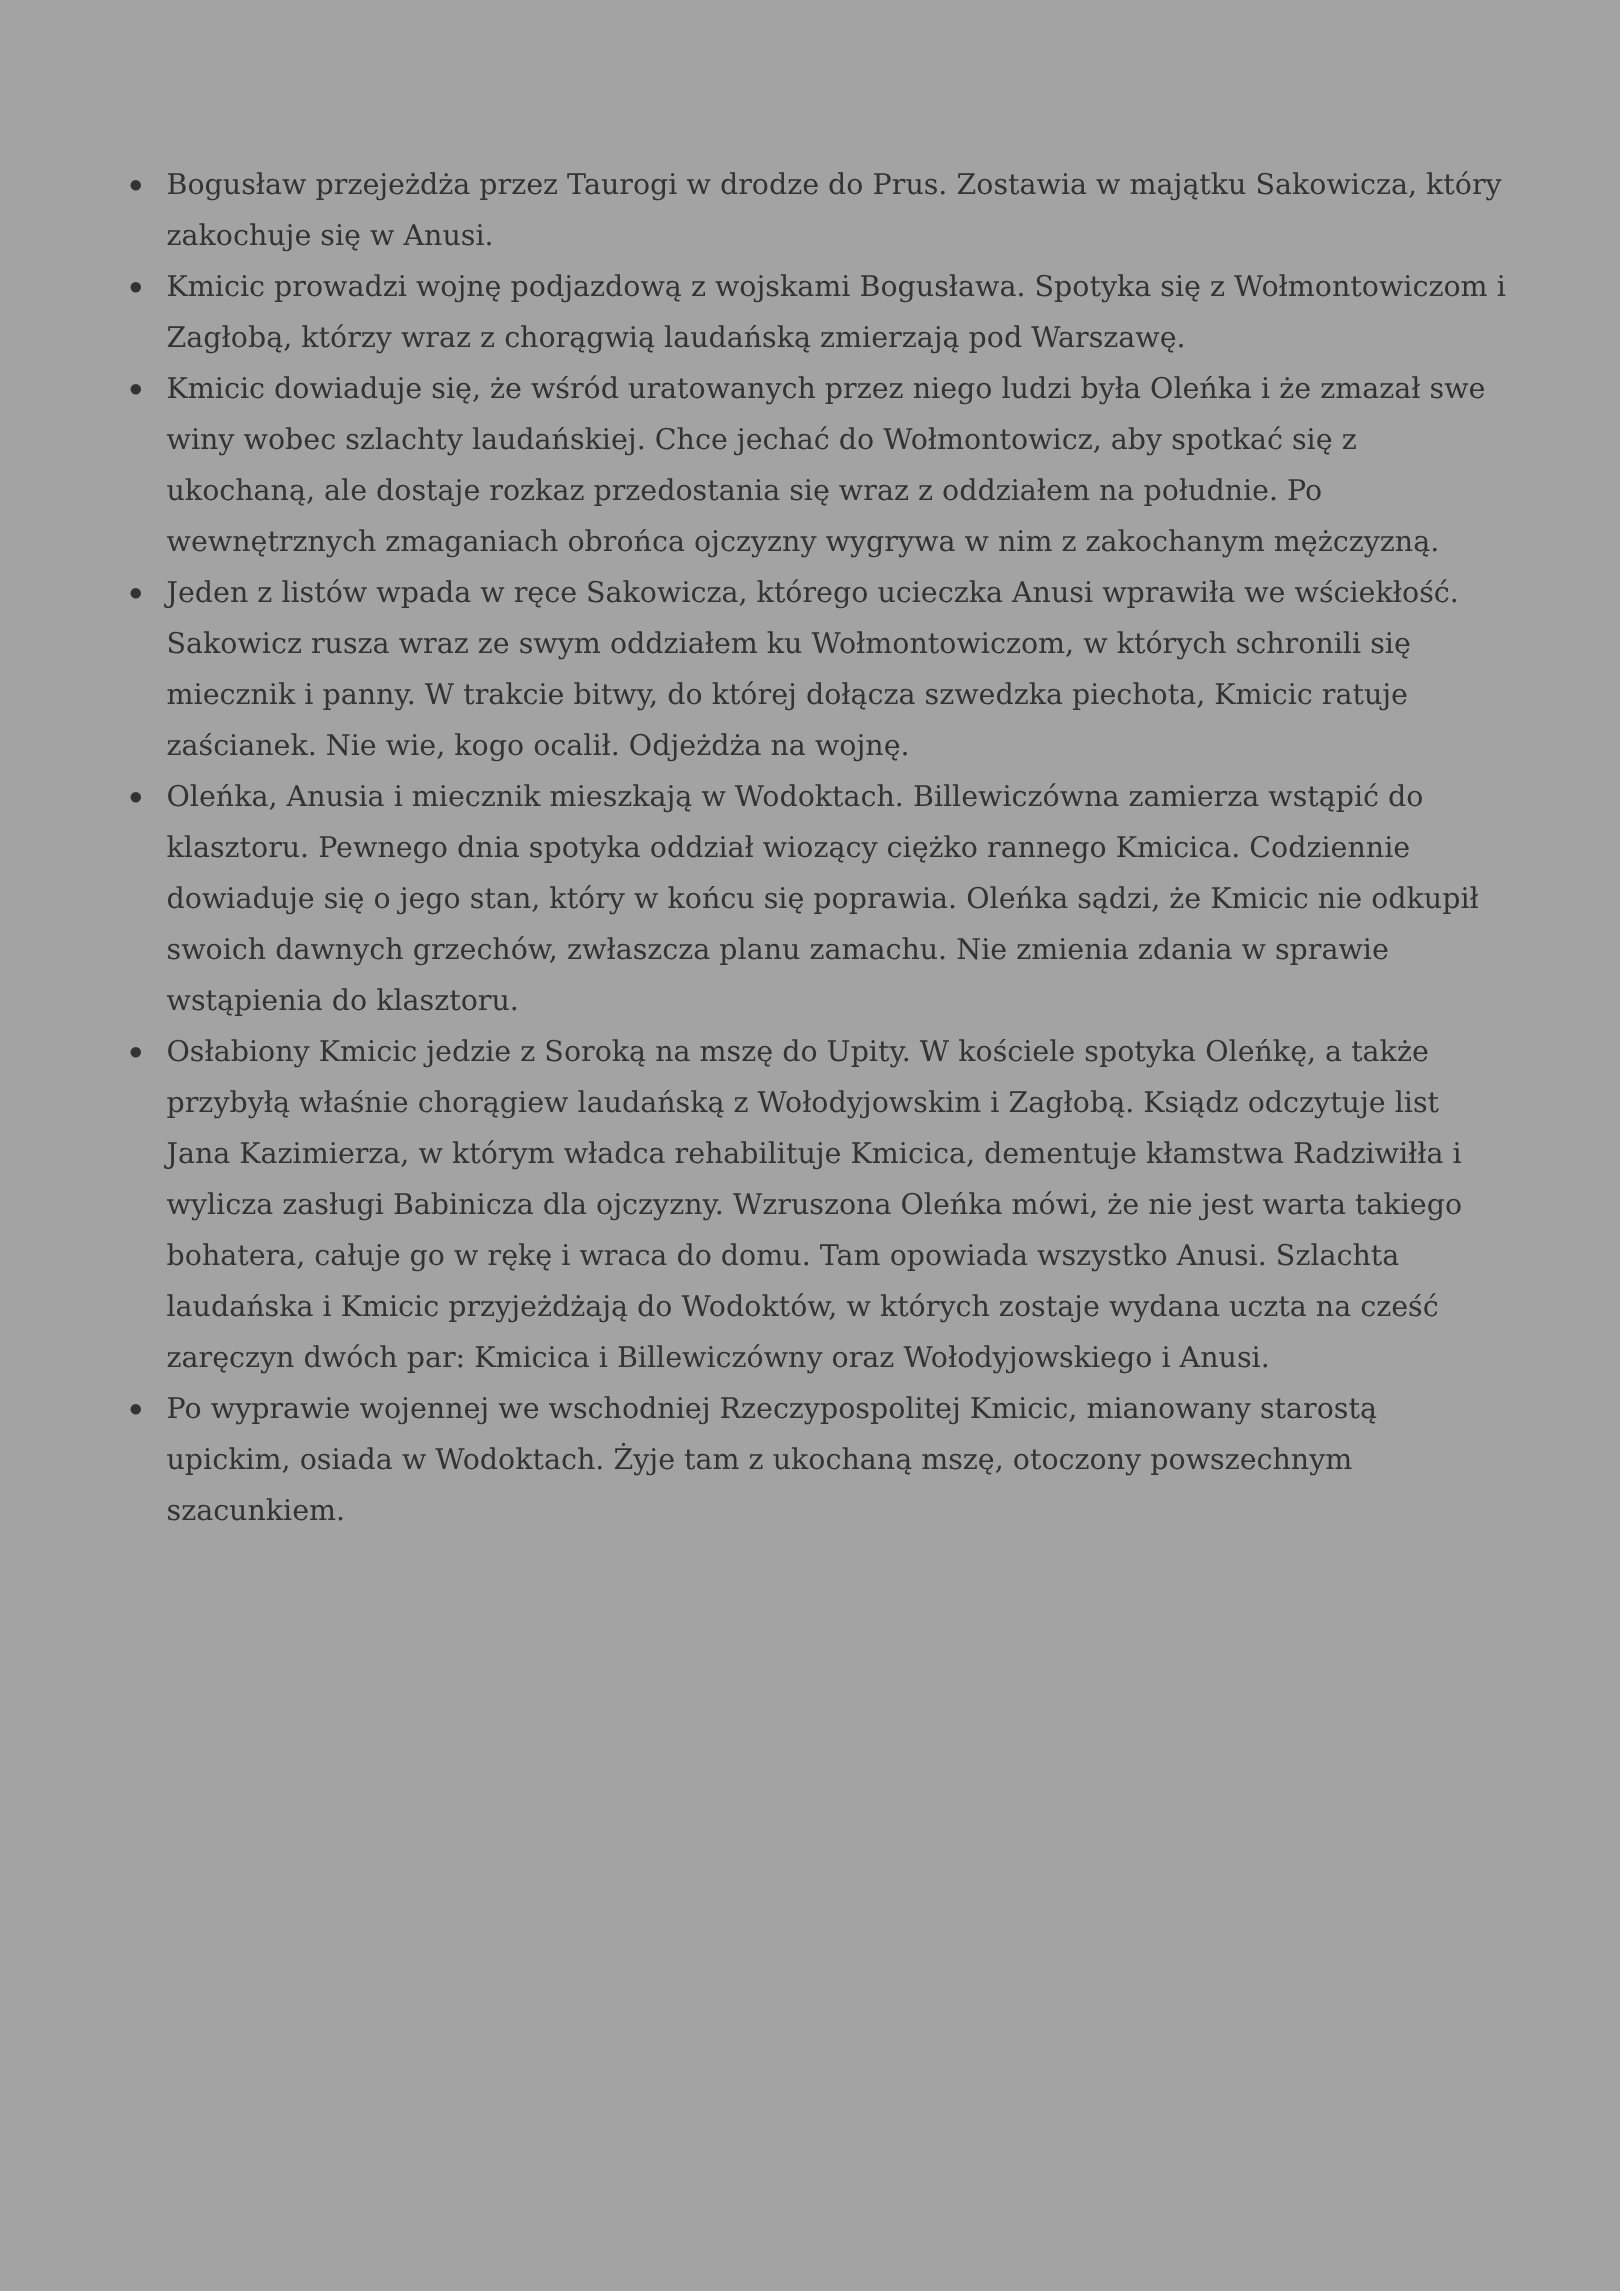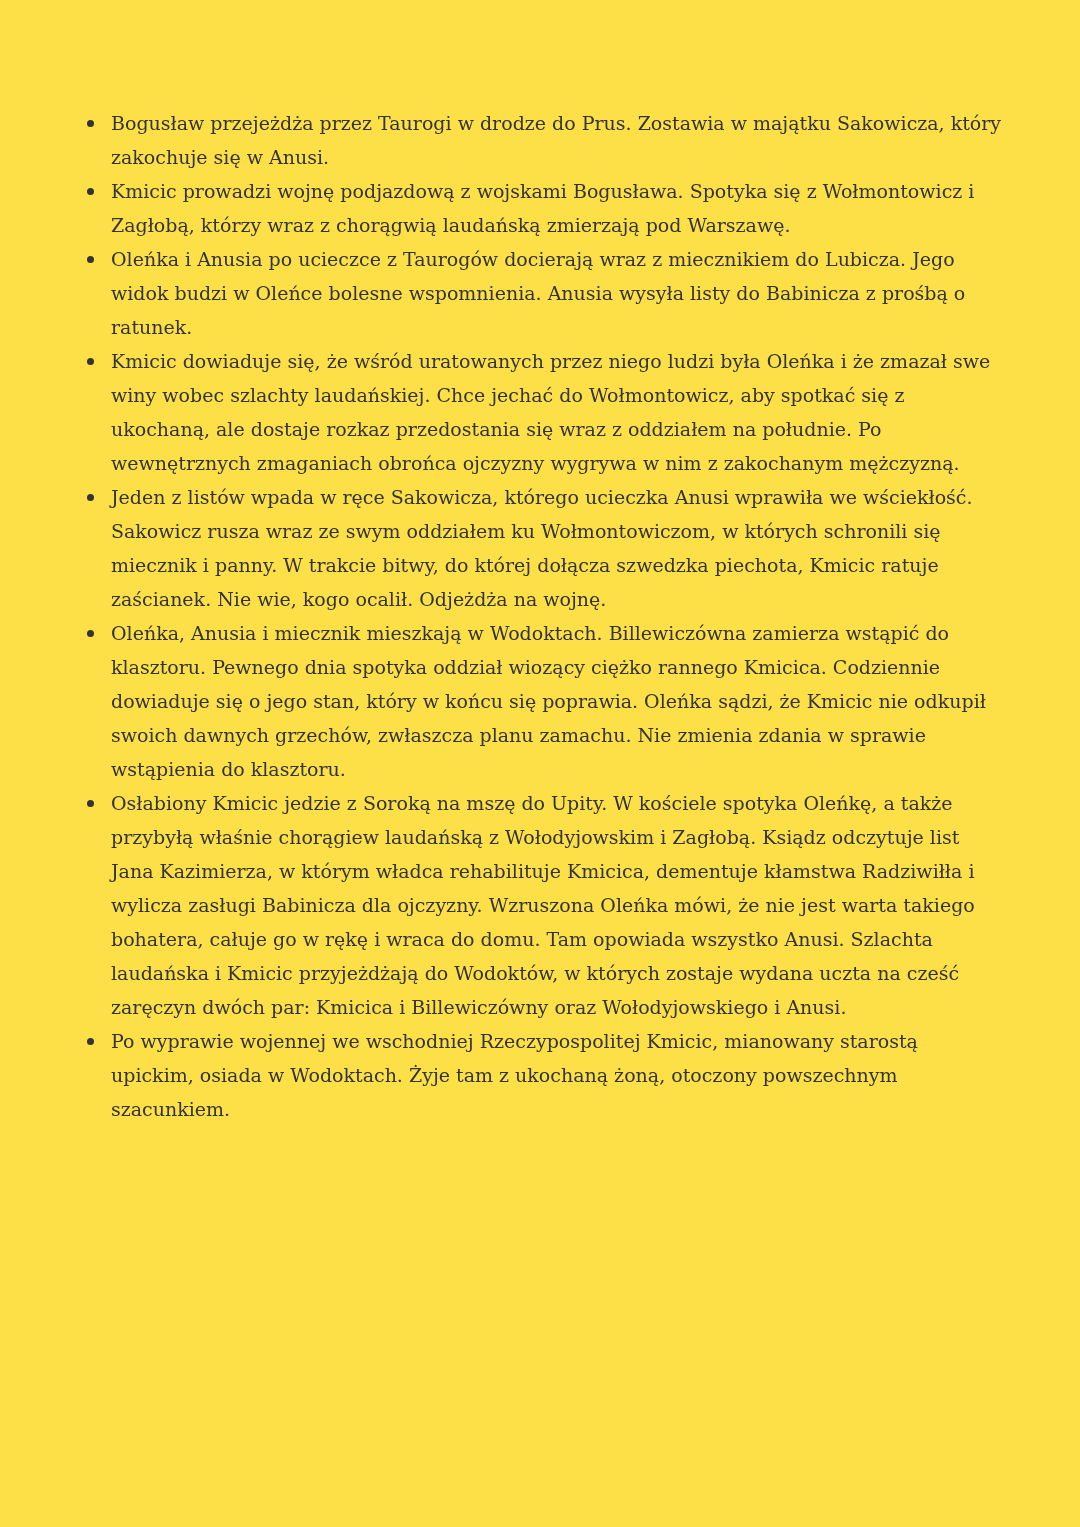--- a/index.html
+++ b/index.html
@@ -9,21 +9,21 @@
   }
   body {
     width: 1080px;
     height: 1527px;
     overflow: hidden;
   }
   .page {
     box-sizing: border-box;
     width: 1080px;
     height: 1527px;
-    background: #fde047;
+    background: #a3a3a3;
     padding: 106px 76px 0 86px;
   }
   ul.bullet-list {
     list-style: none;
     margin: 0;
     padding: 0;
   }
   ul.bullet-list li {
     position: relative;
     padding-left: 25px;
@@ -44,21 +44,20 @@
     border-radius: 50%;
     background: #333333;
   }
 </style>
 </head>
 <body>
 
 <div class="page">
   <ul class="bullet-list">
     <li>Bogusław przejeżdża przez Taurogi w drodze do Prus. Zostawia w majątku Sakowicza, który zakochuje się w Anusi.</li>
-    <li>Kmicic prowadzi wojnę podjazdową z wojskami Bogusława. Spotyka się z Wołmontowicz i Zagłobą, którzy wraz z chorągwią laudańską zmierzają pod Warszawę.</li>
-    <li>Oleńka i Anusia po ucieczce z Taurogów docierają wraz z miecznikiem do Lubicza. Jego widok budzi w Oleńce bolesne wspomnienia. Anusia wysyła listy do Babinicza z prośbą o ratunek.</li>
+    <li>Kmicic prowadzi wojnę podjazdową z wojskami Bogusława. Spotyka się z Wołmontowiczom i Zagłobą, którzy wraz z chorągwią laudańską zmierzają pod Warszawę.</li>
     <li>Kmicic dowiaduje się, że wśród uratowanych przez niego ludzi była Oleńka i że zmazał swe winy wobec szlachty laudańskiej. Chce jechać do Wołmontowicz, aby spotkać się z ukochaną, ale dostaje rozkaz przedostania się wraz z oddziałem na południe. Po wewnętrznych zmaganiach obrońca ojczyzny wygrywa w nim z zakochanym mężczyzną.</li>
     <li>Jeden z listów wpada w ręce Sakowicza, którego ucieczka Anusi wprawiła we wściekłość. Sakowicz rusza wraz ze swym oddziałem ku Wołmontowiczom, w których schronili się miecznik i panny. W trakcie bitwy, do której dołącza szwedzka piechota, Kmicic ratuje zaścianek. Nie wie, kogo ocalił. Odjeżdża na wojnę.</li>
     <li>Oleńka, Anusia i miecznik mieszkają w Wodoktach. Billewiczówna zamierza wstąpić do klasztoru. Pewnego dnia spotyka oddział wiozący ciężko rannego Kmicica. Codziennie dowiaduje się o jego stan, który w końcu się poprawia. Oleńka sądzi, że Kmicic nie odkupił swoich dawnych grzechów, zwłaszcza planu zamachu. Nie zmienia zdania w sprawie wstąpienia do klasztoru.</li>
     <li>Osłabiony Kmicic jedzie z Soroką na mszę do Upity. W kościele spotyka Oleńkę, a także przybyłą właśnie chorągiew laudańską z Wołodyjowskim i Zagłobą. Ksiądz odczytuje list Jana Kazimierza, w którym władca rehabilituje Kmicica, dementuje kłamstwa Radziwiłła i wylicza zasługi Babinicza dla ojczyzny. Wzruszona Oleńka mówi, że nie jest warta takiego bohatera, całuje go w rękę i wraca do domu. Tam opowiada wszystko Anusi. Szlachta laudańska i Kmicic przyjeżdżają do Wodoktów, w których zostaje wydana uczta na cześć zaręczyn dwóch par: Kmicica i Billewiczówny oraz Wołodyjowskiego i Anusi.</li>
-    <li>Po wyprawie wojennej we wschodniej Rzeczypospolitej Kmicic, mianowany starostą upickim, osiada w Wodoktach. Żyje tam z ukochaną żoną, otoczony powszechnym szacunkiem.</li>
+    <li>Po wyprawie wojennej we wschodniej Rzeczypospolitej Kmicic, mianowany starostą upickim, osiada w Wodoktach. Żyje tam z ukochaną mszę, otoczony powszechnym szacunkiem.</li>
   </ul>
 </div>
 
 </body></html>

